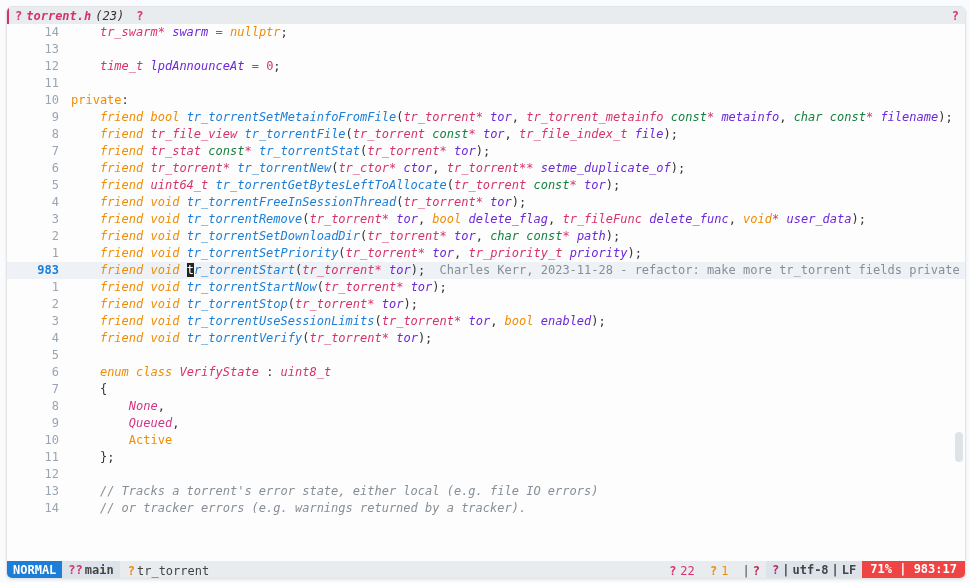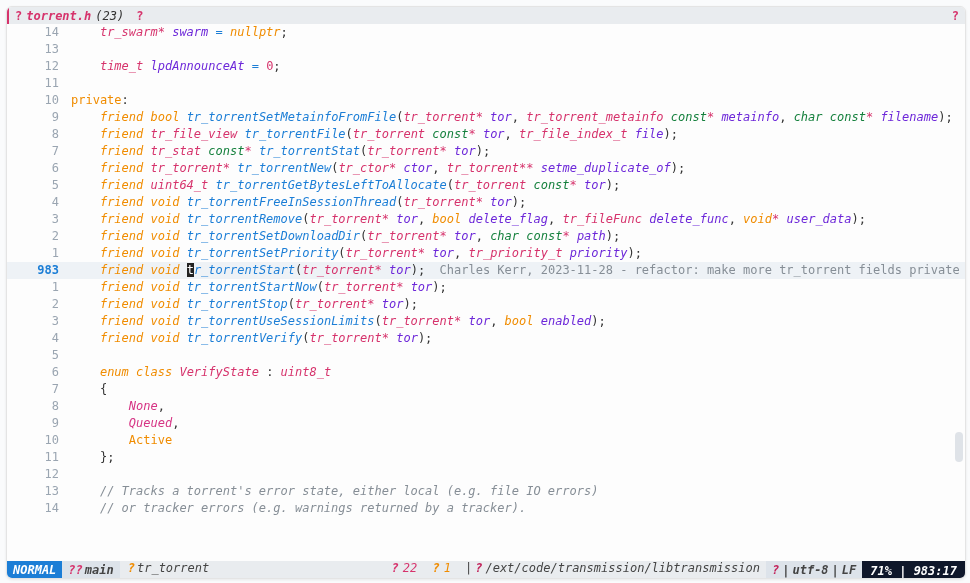--- a/index.html
+++ b/index.html
@@ -107,24 +107,23 @@
     width: 8px;
     background: #dfe3e8;
     border-radius: 4px;
     top: 390px;
     height: 30px;
   }
   .statusbar {
     height: 17px;
     background: #e9ecef;
     display: flex;
-    align-items: flex-start;
+    align-items: flex-end;
     font-size: 12px;
     font-weight: bold;
-    font-style: italic;
   }
   .statusbar .mode {
     background: #1c7ed6;
     color: #fff;
     padding: 0 6px;
     height: 100%;
     display: flex;
     align-items: center;
   }
   .statusbar .branch-seg {
@@ -169,21 +168,21 @@
     background: #dde3ea;
     color: #444;
     padding: 0 6px;
     height: 100%;
     display: flex;
     align-items: center;
     gap:3px;
   }
   .statusbar .enc .q { color: #c2255c; font-weight: bold; }
   .statusbar .pos {
-    background: #0f172a;
+    background: #ef4444;
     color: #fff;
     padding: 1px 8px;
     height: 100%;
     display: flex;
     align-items: center;
   }
 </style>
 </head>
 <body>
 
@@ -249,21 +248,20 @@
     </div>
     <div class="spacer"></div>
     <div class="diag">
       <span class="qred">?</span><span class="sp1">22</span>
       &nbsp;
       <span class="qor">?</span><span style="color:#f08c00">1</span>
     </div>
     <div class="path">
       <span>|</span>
       <span class="q">?</span>
-        <span>/ext/code/transmission/libtransmission</span>
     </div>
     <div class="enc">
       <span class="q">?</span>
       <span>|</span>
       <span>utf-8</span>
       <span>|</span>
       <span>LF</span>
     </div>
     <div class="pos">
       <span>71%</span>

